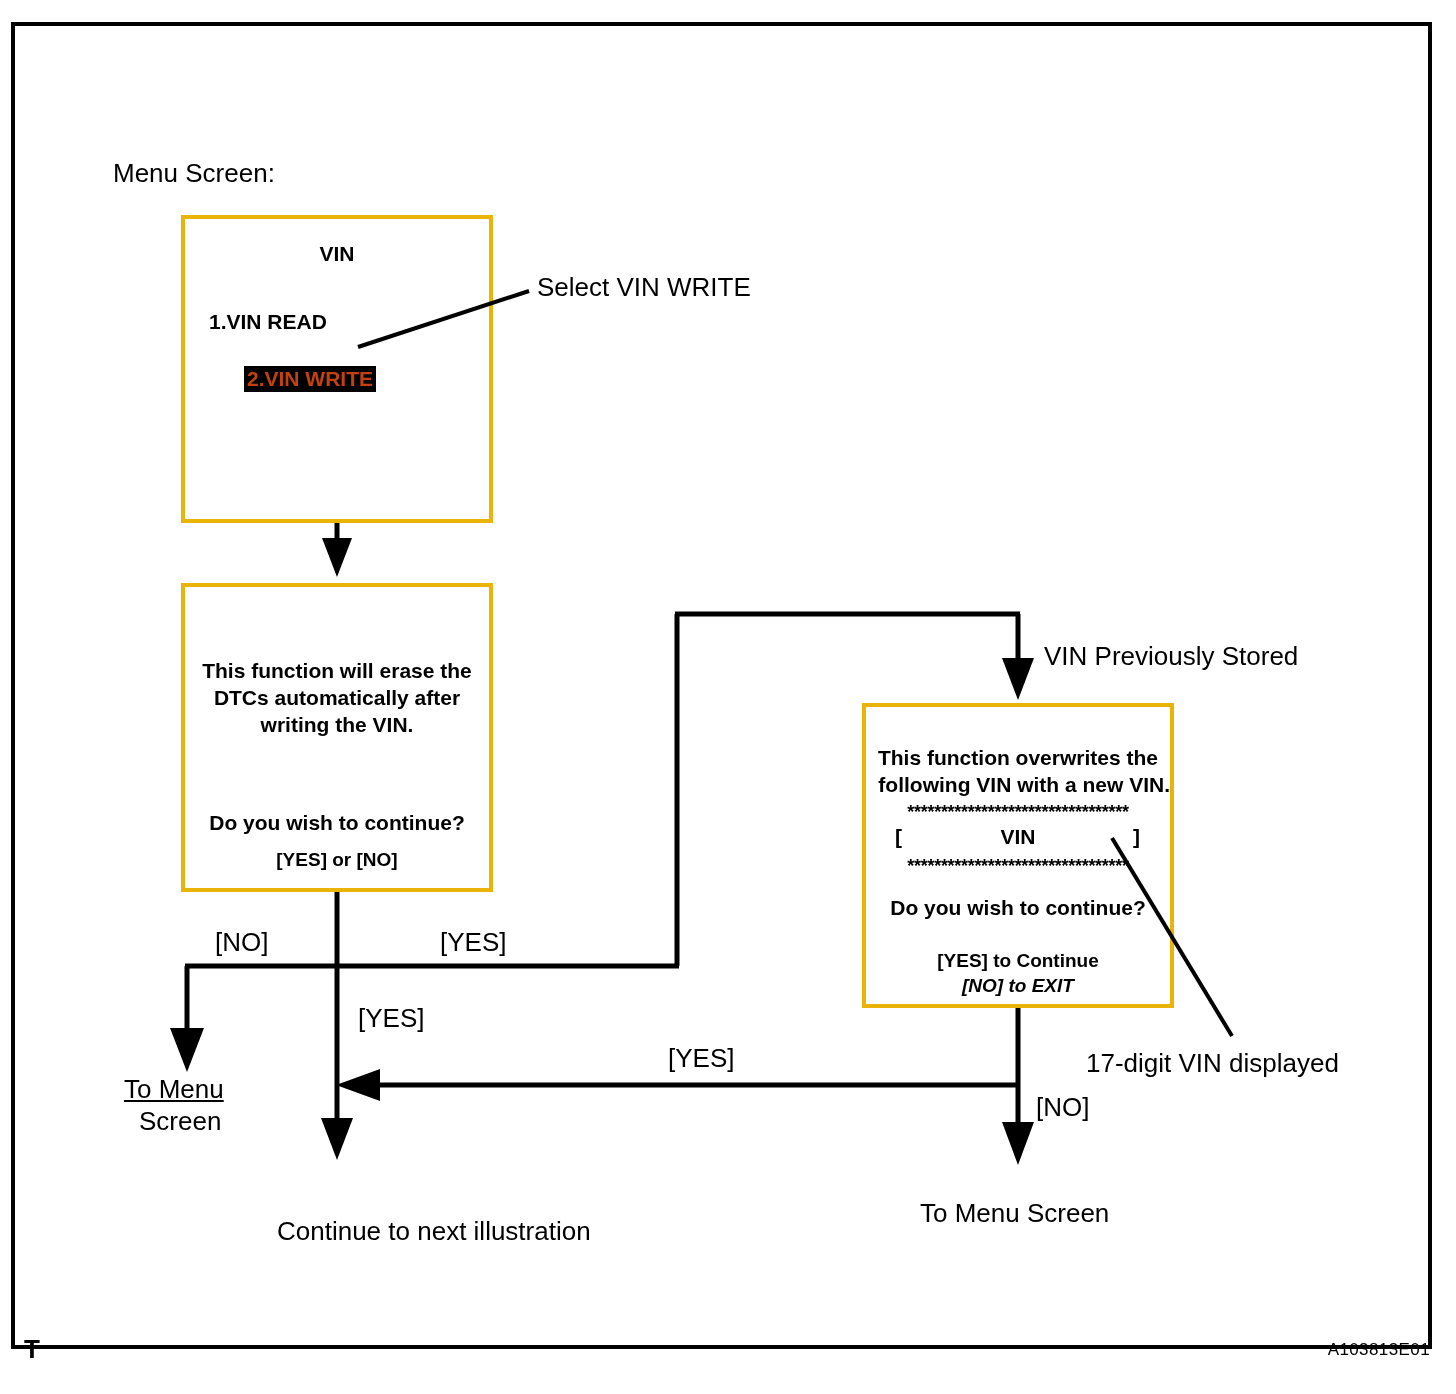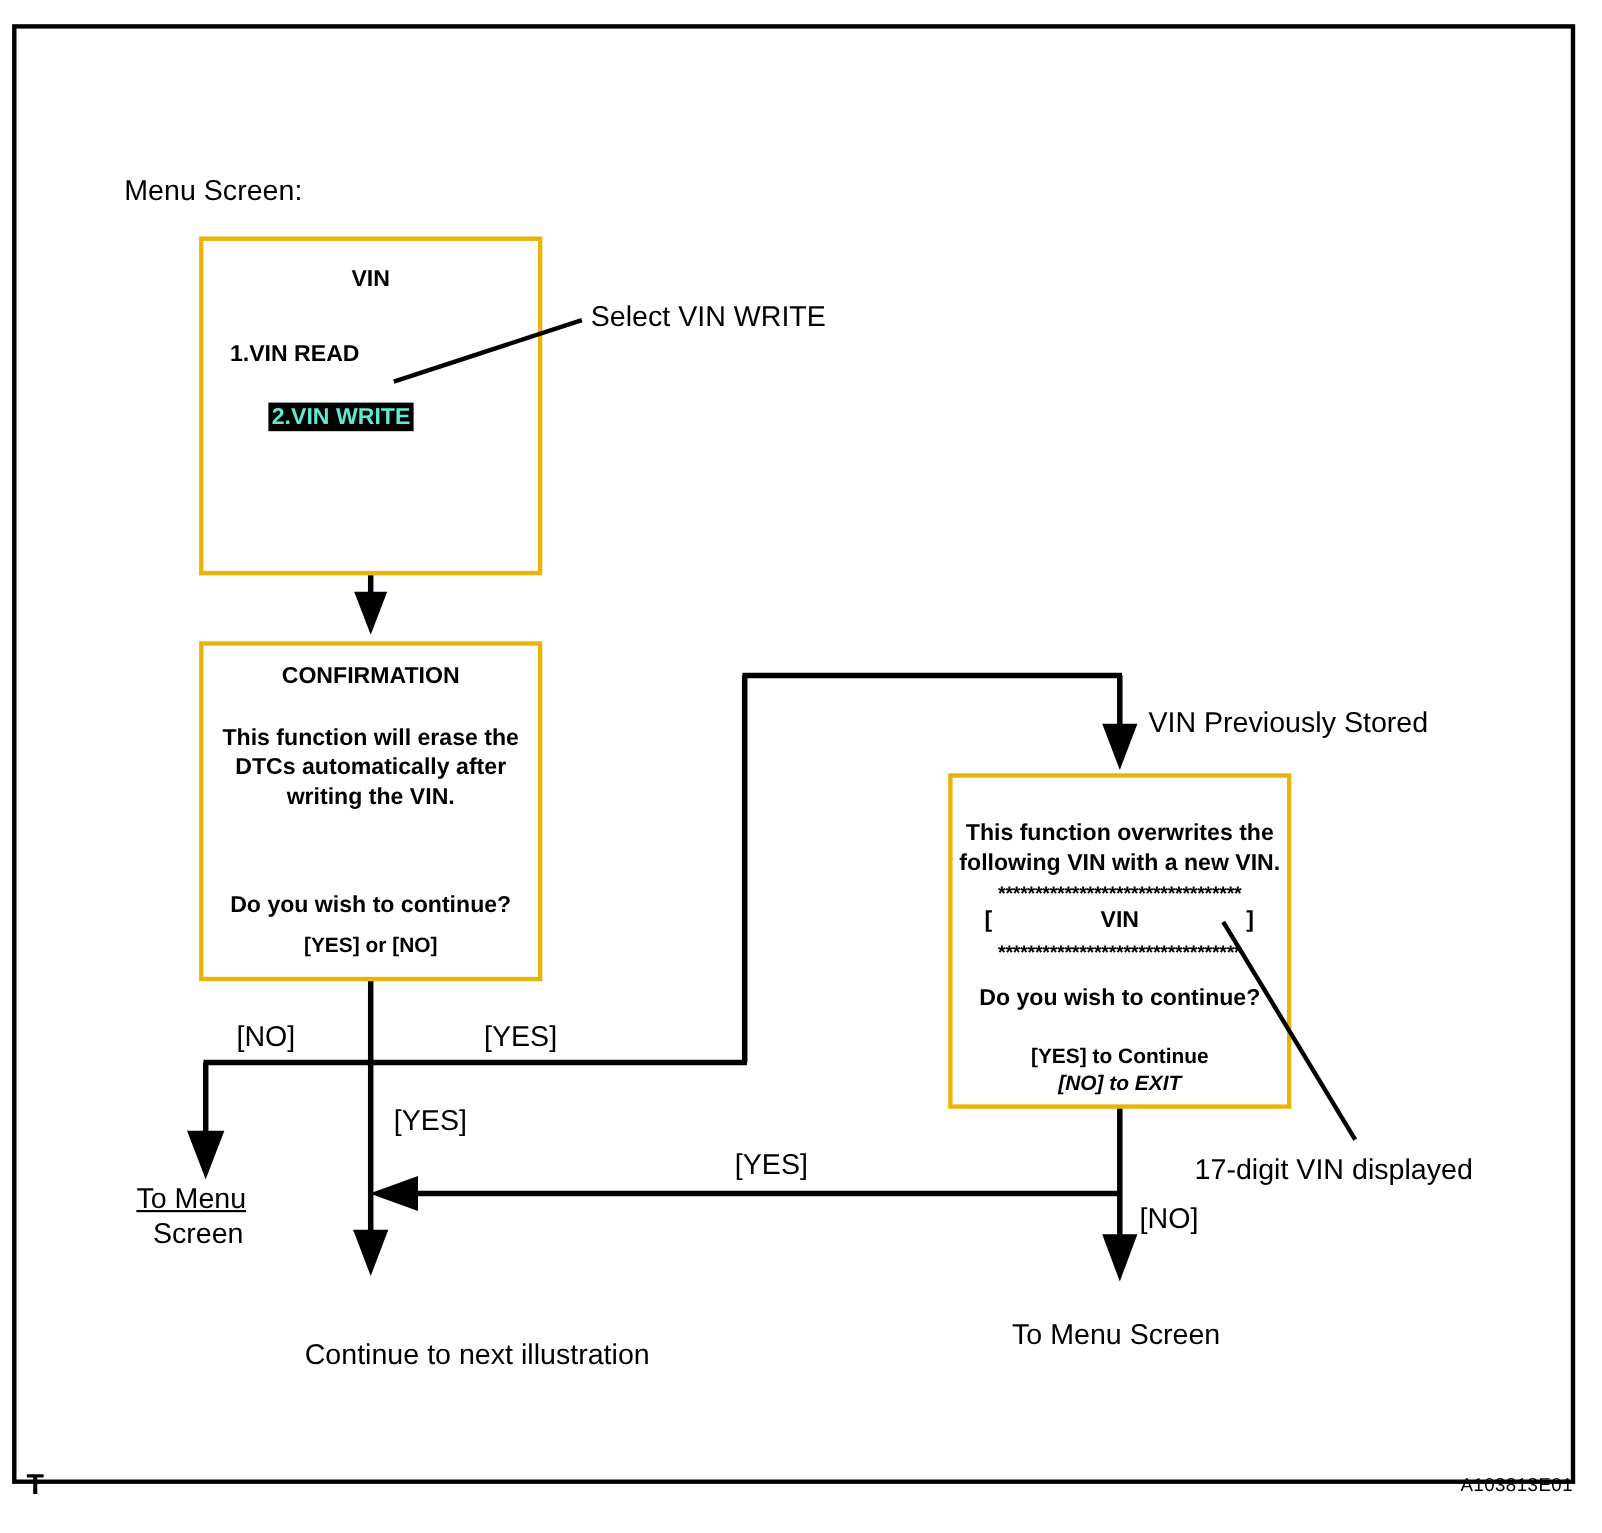--- a/index.html
+++ b/index.html
@@ -58,21 +58,21 @@
   }
   .scr-left {
     position: absolute;
     text-align: left;
     font-weight: 700;
     font-size: 21px;
     white-space: pre;
   }
   .hl {
     background: #000000;
-    color: #5eead4;
+    color: #c2410c;
     padding: 1px 3px 2px 3px;
   }
   .ast {
     position: absolute;
     width: 100%;
     text-align: center;
     font-weight: 700;
     font-size: 18px;
     white-space: pre;
     letter-spacing: -0.3px;
@@ -121,31 +121,30 @@
     <div class="scr-text" style="top:22px;">VIN</div>
     <div class="scr-left" style="left:24px; top:91px;">1.VIN READ</div>
     <div class="scr-left" style="left:24px; top:124px;">
       <span class="hl">2.VIN WRITE</span>
     </div>
   </div>
 
   <div class="txt label-plain" style="left:537px; top:272px;">Select VIN WRITE</div>
 
   <div class="screen-box" style="left:181px; top:583px; width:312px; height:309px;">
-    <div class="scr-text" style="top:15px;">CONFIRMATION</div>
     <div class="scr-text" style="top:71px;">This function will erase the</div>
     <div class="scr-text" style="top:98px;">DTCs automatically after</div>
     <div class="scr-text" style="top:125px;">writing the VIN.</div>
     <div class="scr-text" style="top:223px;">Do you wish to continue?</div>
     <div class="scr-text" style="top:261px; font-size:19px;">[YES] or [NO]</div>
   </div>
 
   <div class="screen-box" style="left:862px; top:703px; width:312px; height:305px;">
     <div class="scr-text" style="top:38px;">This function overwrites the</div>
-    <div class="scr-text" style="top:65px;">following VIN with a new VIN.</div>
+    <div class="scr-text" style="top:65px;text-align:right;">following VIN with a new VIN.</div>
 
     <div class="ast" style="top:96px;">*********************************</div>
 
     <div class="vinline">
       <span style="position:absolute; left:29px; top:118px;">[</span>
       <span style="position:absolute; left:0; width:100%; text-align:center; top:118px;">VIN</span>
       <span style="position:absolute; right:30px; top:118px;">]</span>
     </div>
 
     <div class="ast" style="top:150px;">*********************************</div>

